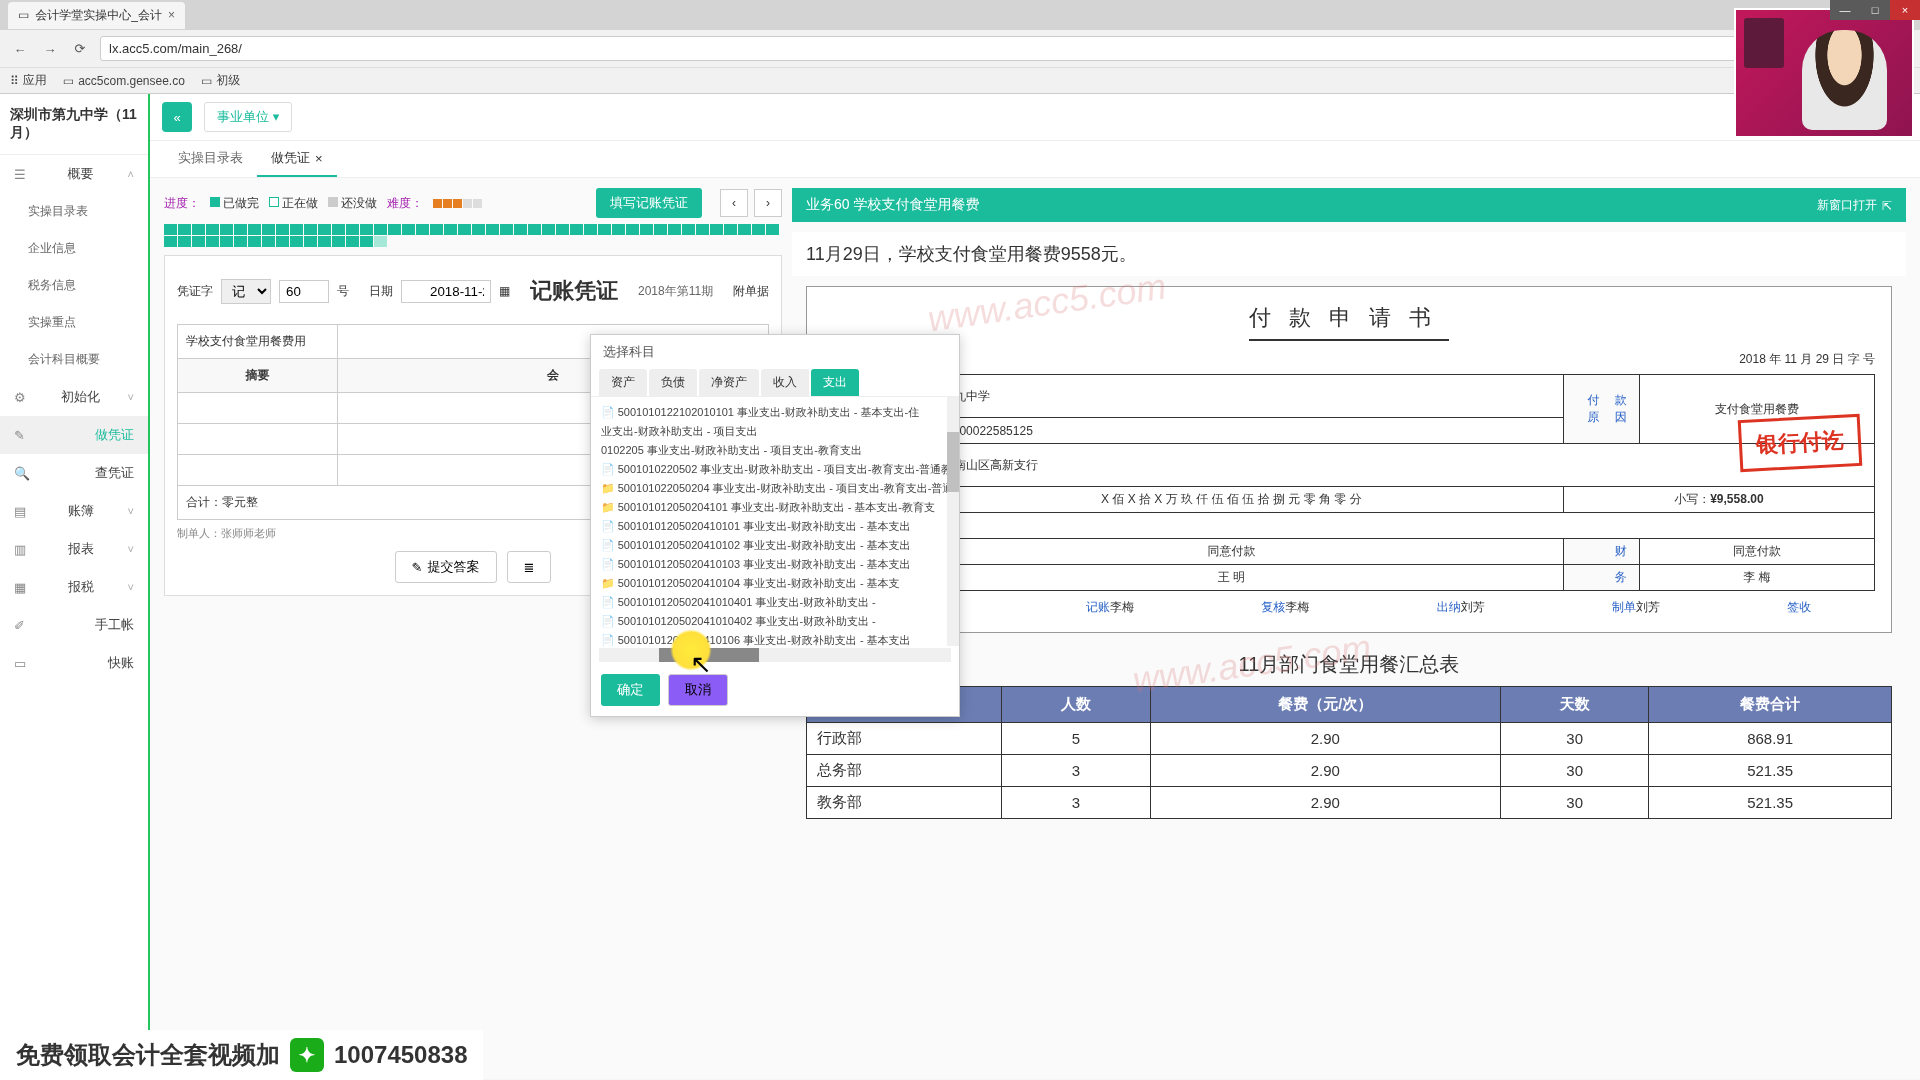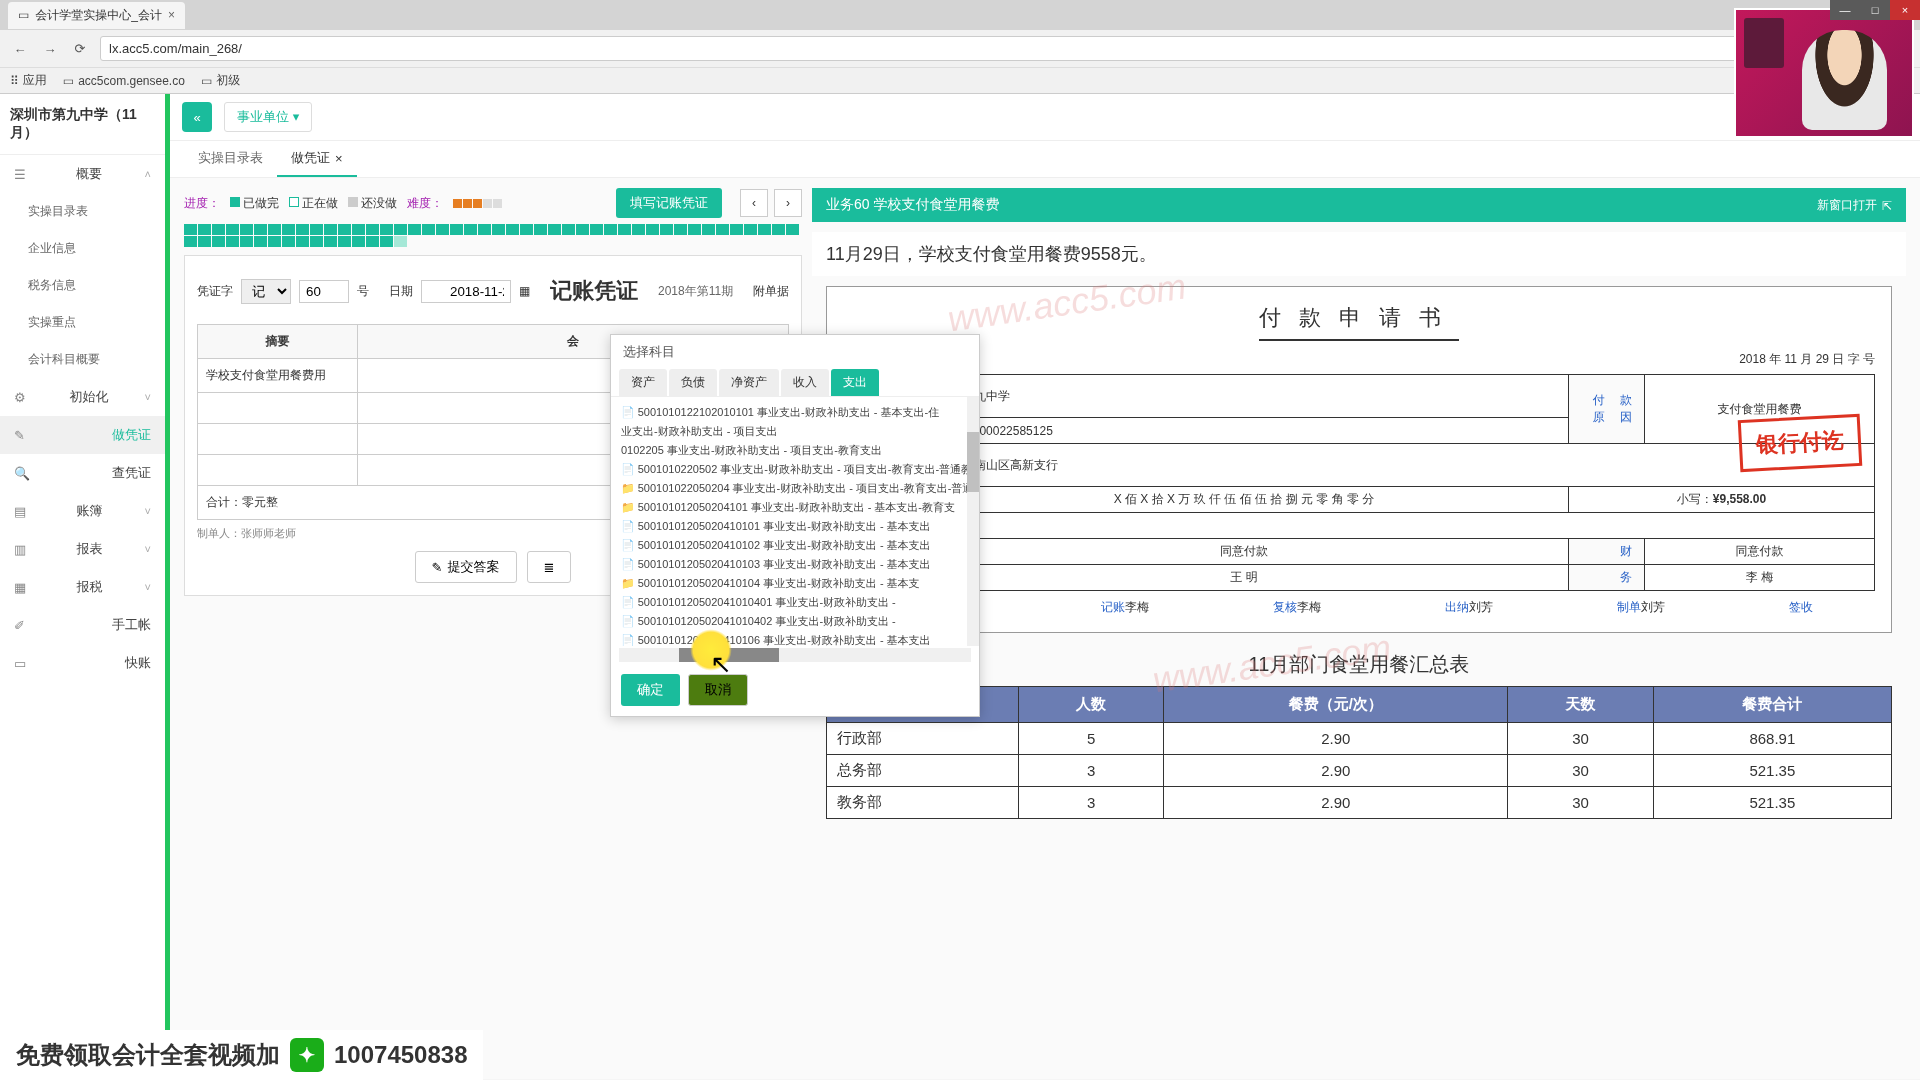--- a/index.html
+++ b/index.html
@@ -8,21 +8,21 @@
 .tab-bar{display:flex;align-items:center;height:30px;background:#d4d4d4;padding-left:8px}
 .tab{background:#f5f5f5;padding:5px 10px;border-radius:4px 4px 0 0;display:flex;align-items:center;gap:6px;font-size:12px}
 .tab-close{cursor:pointer;color:#666}
 .addr-bar{display:flex;align-items:center;padding:6px 10px;gap:10px;background:#f1f1f1}
 .nav-btn{width:20px;height:20px;display:flex;align-items:center;justify-content:center;color:#555;cursor:pointer}
 .url-box{flex:1;background:#fff;border:1px solid #ccc;border-radius:3px;padding:4px 8px;font-size:13px}
 .bookmarks{display:flex;align-items:center;padding:4px 10px;gap:16px;font-size:12px;background:#f1f1f1;border-top:1px solid #ddd}
 .bm{display:flex;align-items:center;gap:4px;color:#444}
 
 .app{display:flex;height:calc(1080px - 95px)}
-.sidebar{width:170px;background:#fff;border-right:5px solid #22c55e}
+.sidebar{width:150px;background:#fff;border-right:2px solid #22c55e}
 .side-head{padding:12px 10px;font-weight:bold;font-size:14px;border-bottom:1px solid #eee}
 .side-item{display:flex;align-items:center;justify-content:space-between;padding:10px 14px;cursor:pointer;font-size:13px;color:#444}
 .side-item.lvl2{padding-left:28px;color:#666;font-size:12px}
 .side-item.active{background:#f0f0f0;color:#1abc9c}
 .side-icon{margin-right:8px;color:#888}
 .chev{color:#aaa;font-size:11px}
 
 .main{flex:1;display:flex;flex-direction:column;background:#fafafa;position:relative}
 .topbar{display:flex;align-items:center;padding:8px 12px;background:#fff;border-bottom:1px solid #eee;gap:12px}
 .collapse-btn{width:30px;height:30px;background:#1abc9c;color:#fff;display:flex;align-items:center;justify-content:center;border-radius:4px;cursor:pointer}
@@ -70,21 +70,21 @@
 .subj-tab{padding:5px 12px;background:#eee;font-size:12px;cursor:pointer;border-radius:3px 3px 0 0}
 .subj-tab.active{background:#1abc9c;color:#fff}
 .tree-area{height:250px;overflow:auto;padding:6px;font-size:11px;position:relative;border-top:1px solid #eee}
 .tree-line{padding:2px 4px;white-space:nowrap;color:#444;display:flex;align-items:center;gap:3px}
 .tree-scroll{position:absolute;right:0;top:0;width:12px;height:100%;background:#f0f0f0}
 .tree-thumb{position:absolute;right:0;top:35px;width:12px;height:60px;background:#c0c0c0}
 .h-scroll{height:14px;background:#f0f0f0;position:relative;margin:2px 8px}
 .h-thumb{position:absolute;left:60px;width:100px;height:100%;background:#888}
 .popup-actions{padding:10px;display:flex;gap:8px}
 .btn-ok{background:#1abc9c;color:#fff;border:none;padding:6px 16px;border-radius:3px;cursor:pointer}
-.btn-cancel{background:#4d7c0f;border:1px solid #ccc;padding:6px 16px;border-radius:3px;cursor:pointer}
+.btn-cancel{background:#8b5cf6;border:1px solid #ccc;padding:6px 16px;border-radius:3px;cursor:pointer}
 
 .right-pane{flex:1;display:flex;flex-direction:column;gap:10px;overflow:hidden}
 .task-head{background:#1abc9c;color:#fff;padding:8px 14px;display:flex;align-items:flex-end;font-size:14px}
 .task-head .new-win{margin-left:auto;font-size:12px;display:flex;gap:5px;align-items:center}
 .task-desc{background:#fff;padding:10px 14px;font-size:18px}
 .doc-box{background:#fff;border:1px solid #999;padding:16px;margin:0 14px;position:relative}
 .watermark{position:absolute;color:rgba(220,120,120,.25);font-size:36px;font-style:italic;transform:rotate(-8deg);pointer-events:none}
 .doc-title{text-align:center;font-size:22px;letter-spacing:18px;margin-bottom:6px}
 .doc-hr{border-bottom:2px solid #333;width:200px;margin:0 auto 10px}
 .date-line{text-align:right;font-size:12px;margin-bottom:6px}
@@ -326,26 +326,26 @@
             <span style="margin-left:12px">日期</span>
             <input class="v-input" style="width: 90px; padding-left: 28px;" value="2018-11-29">
             <span>▦</span>
             <span class="v-title">记账凭证</span>
             <span class="v-period">2018年第11期</span>
             <span style="margin-left:auto">附单据</span>
           </div>
           <table class="voucher-table">
             <tbody>
                 <tr>
+                  <td style="text-align:left">学校支付食堂用餐费用</td>
+                  <td></td>
+                </tr>
+            <tr>
                   <th style="width:160px">摘要</th>
                   <th>会</th>
-                </tr>
-            <tr>
-                  <td style="text-align:left">学校支付食堂用餐费用</td>
-                  <td></td>
                 </tr>
             <tr>
                   <td>&nbsp;</td>
                   <td></td>
                 </tr>
             <tr>
                   <td>&nbsp;</td>
                   <td></td>
                 </tr>
             <tr>

